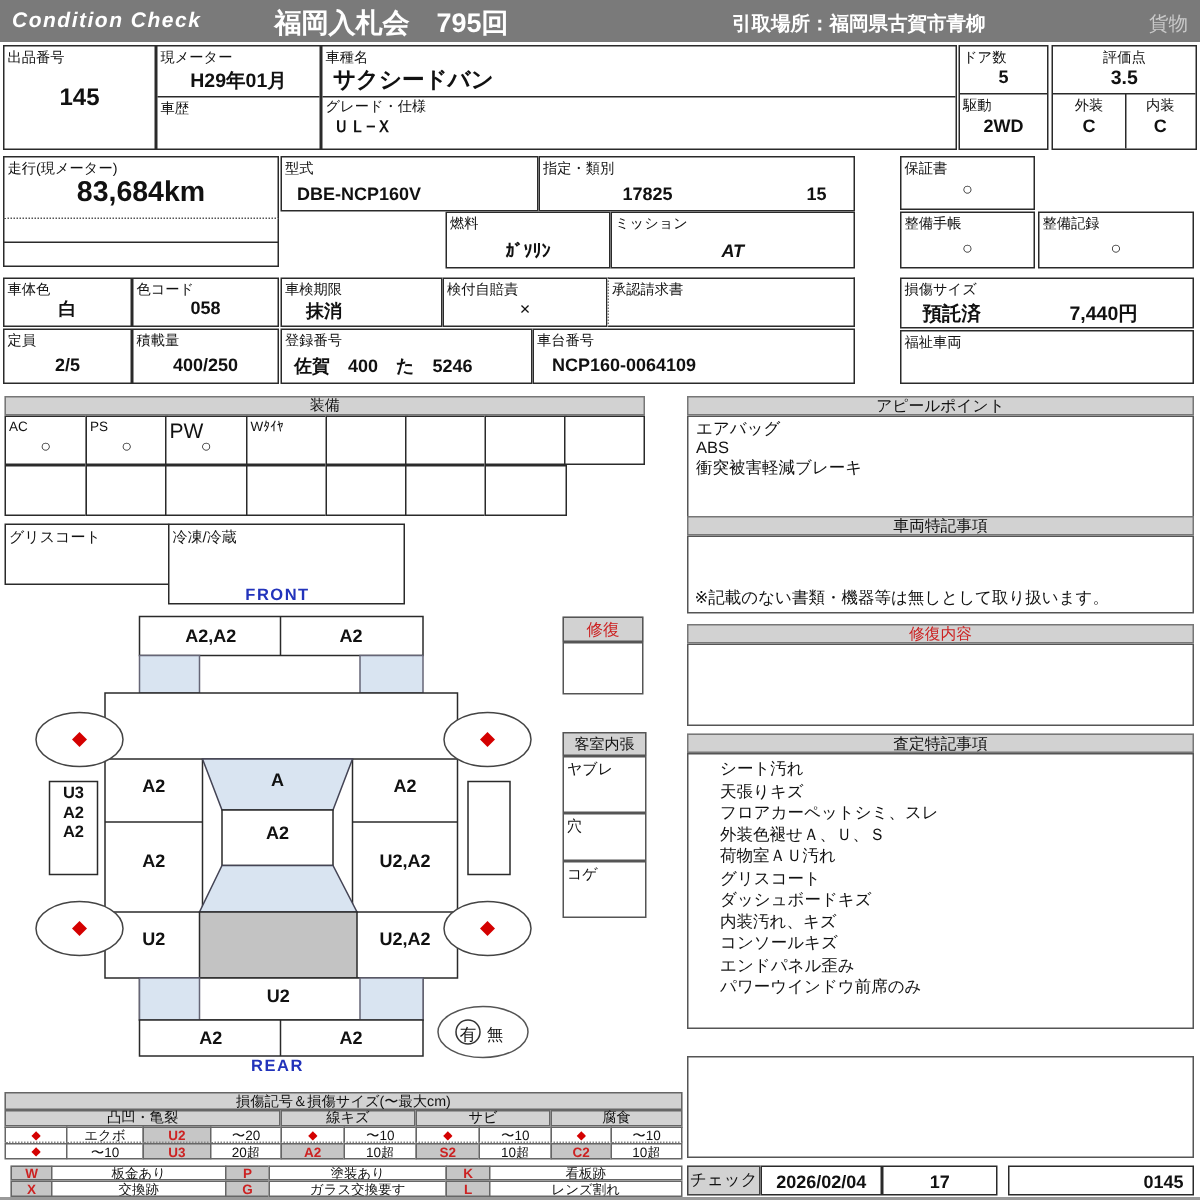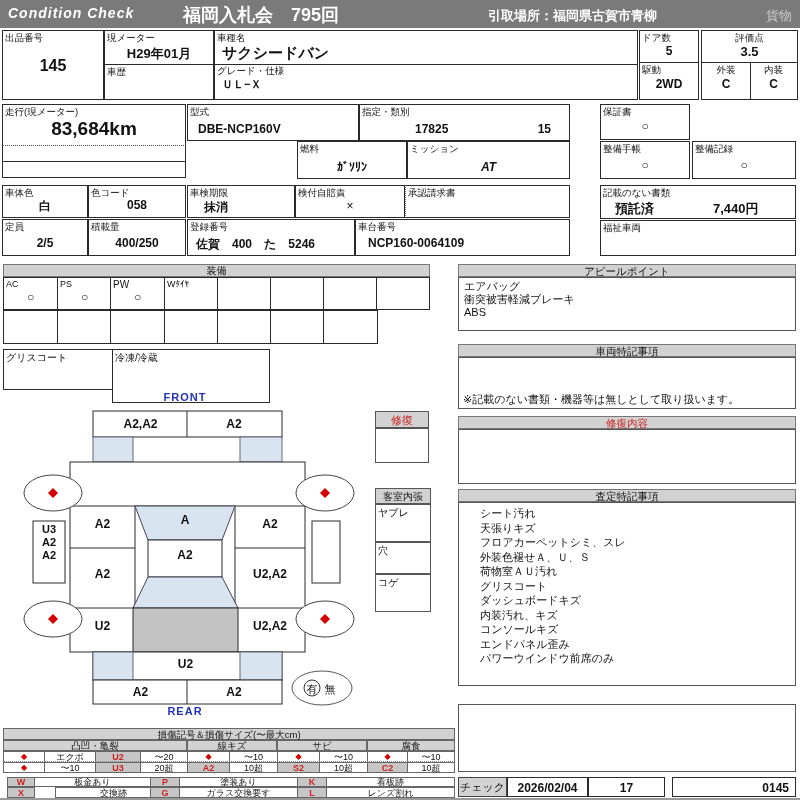--- a/index.html
+++ b/index.html
@@ -143,39 +143,39 @@
   </div>
   <div class="bx" style="left:187px;top:219px;width:168px;height:37px;">
     <div class="lb">登録番号</div>
     <div class="vl" style="left:8px;top:16px;">佐賀　400　た　5246</div>
   </div>
   <div class="bx" style="left:355px;top:219px;width:215px;height:37px;">
     <div class="lb">車台番号</div>
     <div class="vl" style="left:12px;top:16px;">NCP160-0064109</div>
   </div>
   <div class="bx" style="left:600px;top:185px;width:196px;height:34px;">
-    <div class="lb">記載のない書類</div>
+    <div class="lb">損傷サイズ</div>
     <div class="vl" style="left:14px;top:14px;font-size:13px;">預託済</div>
     <div class="vl" style="left:112px;top:14px;font-size:13px;">7,440円</div>
   </div>
   <div class="bx" style="left:600px;top:220px;width:196px;height:36px;">
     <div class="lb">福祉車両</div>
   </div>
 
   <div class="hd" style="left:3px;top:264px;width:427px;height:13px;line-height:12px;font-size:10px;">装備</div>
   <div class="eqcell" style="left:3px;top:277px;">
     <div class="lb" style="font-size:9px;">AC</div>
     <div class="vc" style="top:12px;font-weight:normal;">○</div>
   </div>
   <div class="eqcell" style="left:57px;top:277px;">
     <div class="lb" style="font-size:9px;">PS</div>
     <div class="vc" style="top:12px;font-weight:normal;">○</div>
   </div>
   <div class="eqcell" style="left:110px;top:277px;">
-    <div class="lb" style="font-size:10px;">PW</div>
+    <div class="lb" style="font-size:14px;">PW</div>
     <div class="vc" style="top:12px;font-weight:normal;">○</div>
   </div>
   <div class="eqcell" style="left:164px;top:277px;">
     <div class="lb" style="font-size:9px;">Wﾀｲﾔ</div>
   </div>
   <div class="eqcell" style="left:217px;top:277px;"></div>
   <div class="eqcell" style="left:270px;top:277px;"></div>
   <div class="eqcell" style="left:323px;top:277px;"></div>
   <div class="eqcell" style="left:376px;top:277px;width:54px;"></div>
   <div class="eqcell" style="left:3px;top:310px;height:34px;"></div>
@@ -256,24 +256,24 @@
     <div class="lb" style="font-size:10px;">ヤブレ</div>
   </div>
   <div class="panel" style="left:375px;top:542px;width:56px;height:32px;">
     <div class="lb" style="font-size:10px;">穴</div>
   </div>
   <div class="panel" style="left:375px;top:574px;width:56px;height:38px;">
     <div class="lb" style="font-size:10px;">コゲ</div>
   </div>
 
   <div class="hd" style="left:458px;top:264px;width:338px;height:13px;line-height:12px;">アピールポイント</div>
-  <div class="panel" style="left:458px;top:277px;width:338px;height:54px;padding:2px 5px;">
+  <div class="panel" style="left:458px;top:277px;width:338px;height:80px;padding:2px 5px;">
     <div class="ln">エアバッグ</div>
+    <div class="ln">ABS</div>
     <div class="ln">衝突被害軽減ブレーキ</div>
-    <div class="ln">ABS</div>
   </div>
 
   <div class="hd" style="left:458px;top:344px;width:338px;height:13px;line-height:12px;">車両特記事項</div>
   <div class="panel" style="left:458px;top:357px;width:338px;height:52px;">
     <div class="ln" style="position:absolute;left:4px;bottom:2px;">※記載のない書類・機器等は無しとして取り扱います。</div>
   </div>
 
   <div class="hd" style="left:458px;top:416px;width:338px;height:13px;line-height:12px;color:var(--accent-red);">修復内容</div>
   <div class="panel" style="left:458px;top:429px;width:338px;height:55px;"></div>
 
@@ -334,20 +334,20 @@
   <div class="lg" style="left:407px;top:762px;width:48px;">10超</div>
 
   <div class="lg code" style="left:7px;top:777px;width:28px;height:10px;line-height:9px;">W</div>
   <div class="lg" style="left:34px;top:777px;width:117px;height:10px;line-height:9px;">板金あり</div>
   <div class="lg code" style="left:150px;top:777px;width:30px;height:10px;line-height:9px;">P</div>
   <div class="lg" style="left:179px;top:777px;width:119px;height:10px;line-height:9px;">塗装あり</div>
   <div class="lg code" style="left:297px;top:777px;width:30px;height:10px;line-height:9px;">K</div>
   <div class="lg" style="left:326px;top:777px;width:129px;height:10px;line-height:9px;">看板跡</div>
 
   <div class="lg code" style="left:7px;top:787px;width:28px;">X</div>
-  <div class="lg" style="left:34px;top:787px;width:117px;margin-left:21px;">交換跡</div>
+  <div class="lg" style="left:34px;top:787px;width:117px;">交換跡</div>
   <div class="lg code" style="left:150px;top:787px;width:30px;">G</div>
   <div class="lg" style="left:179px;top:787px;width:119px;">ガラス交換要す</div>
   <div class="lg code" style="left:297px;top:787px;width:30px;">L</div>
   <div class="lg" style="left:326px;top:787px;width:129px;">レンズ割れ</div>
 
   <div class="abs" style="left:0;top:798px;width:800px;border-top:2px solid #9a9a9a;"></div>
 </div>
 
 </body></html>

